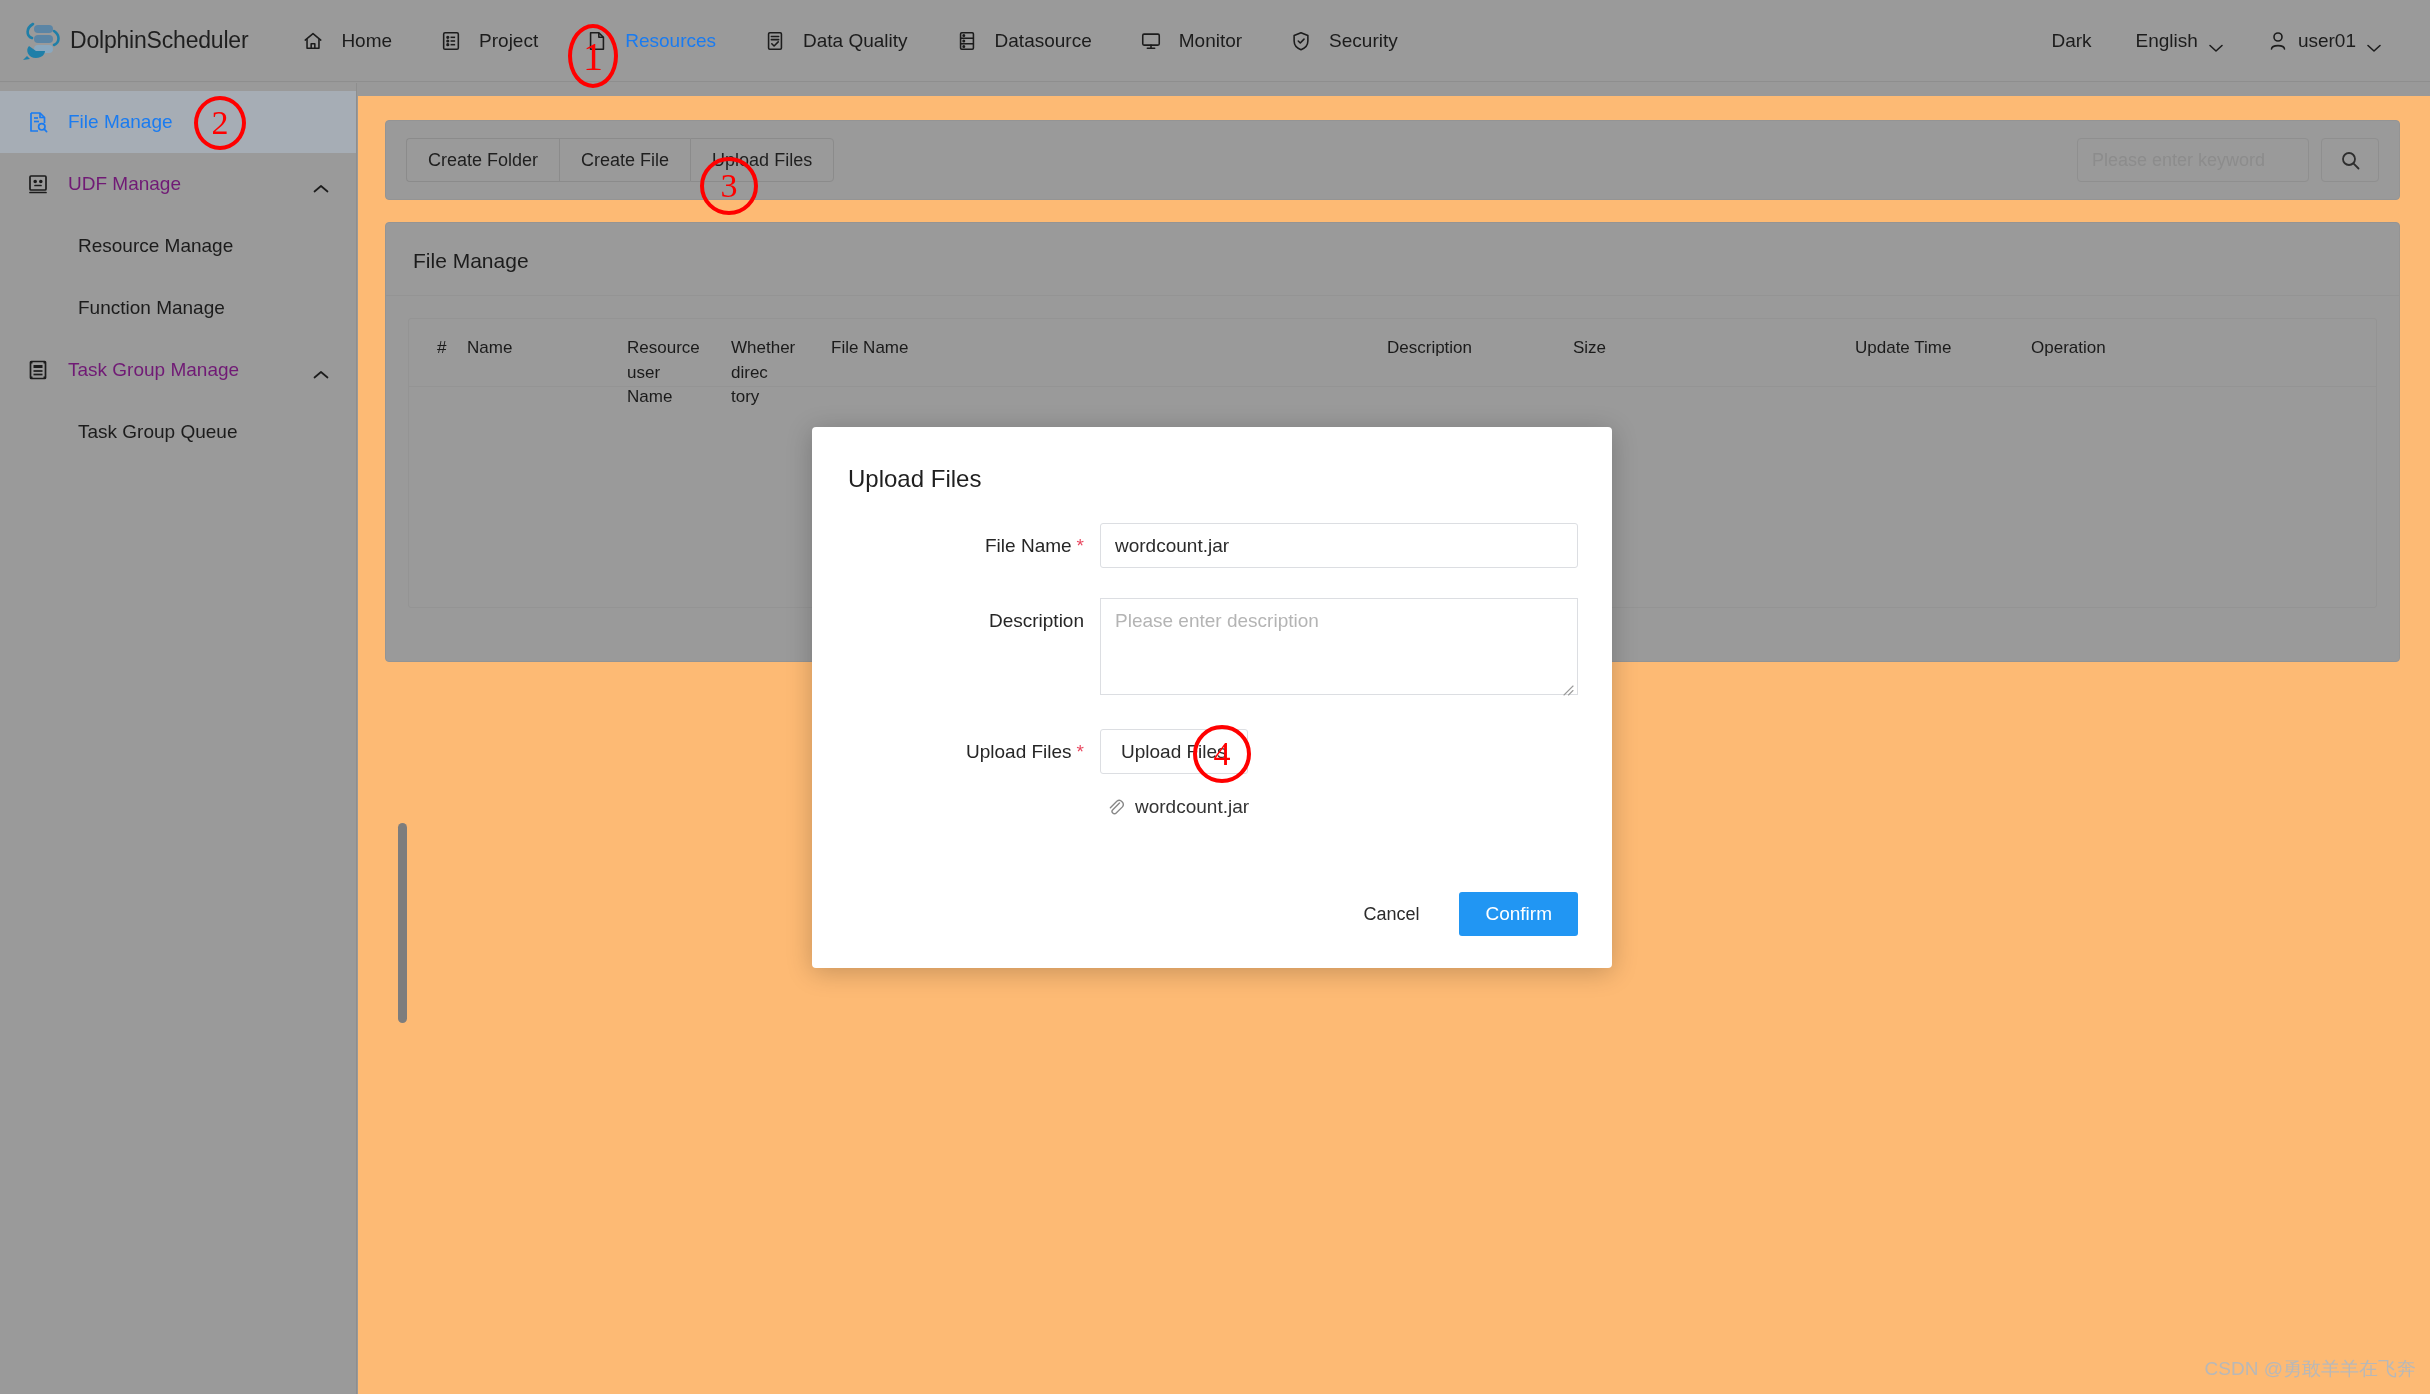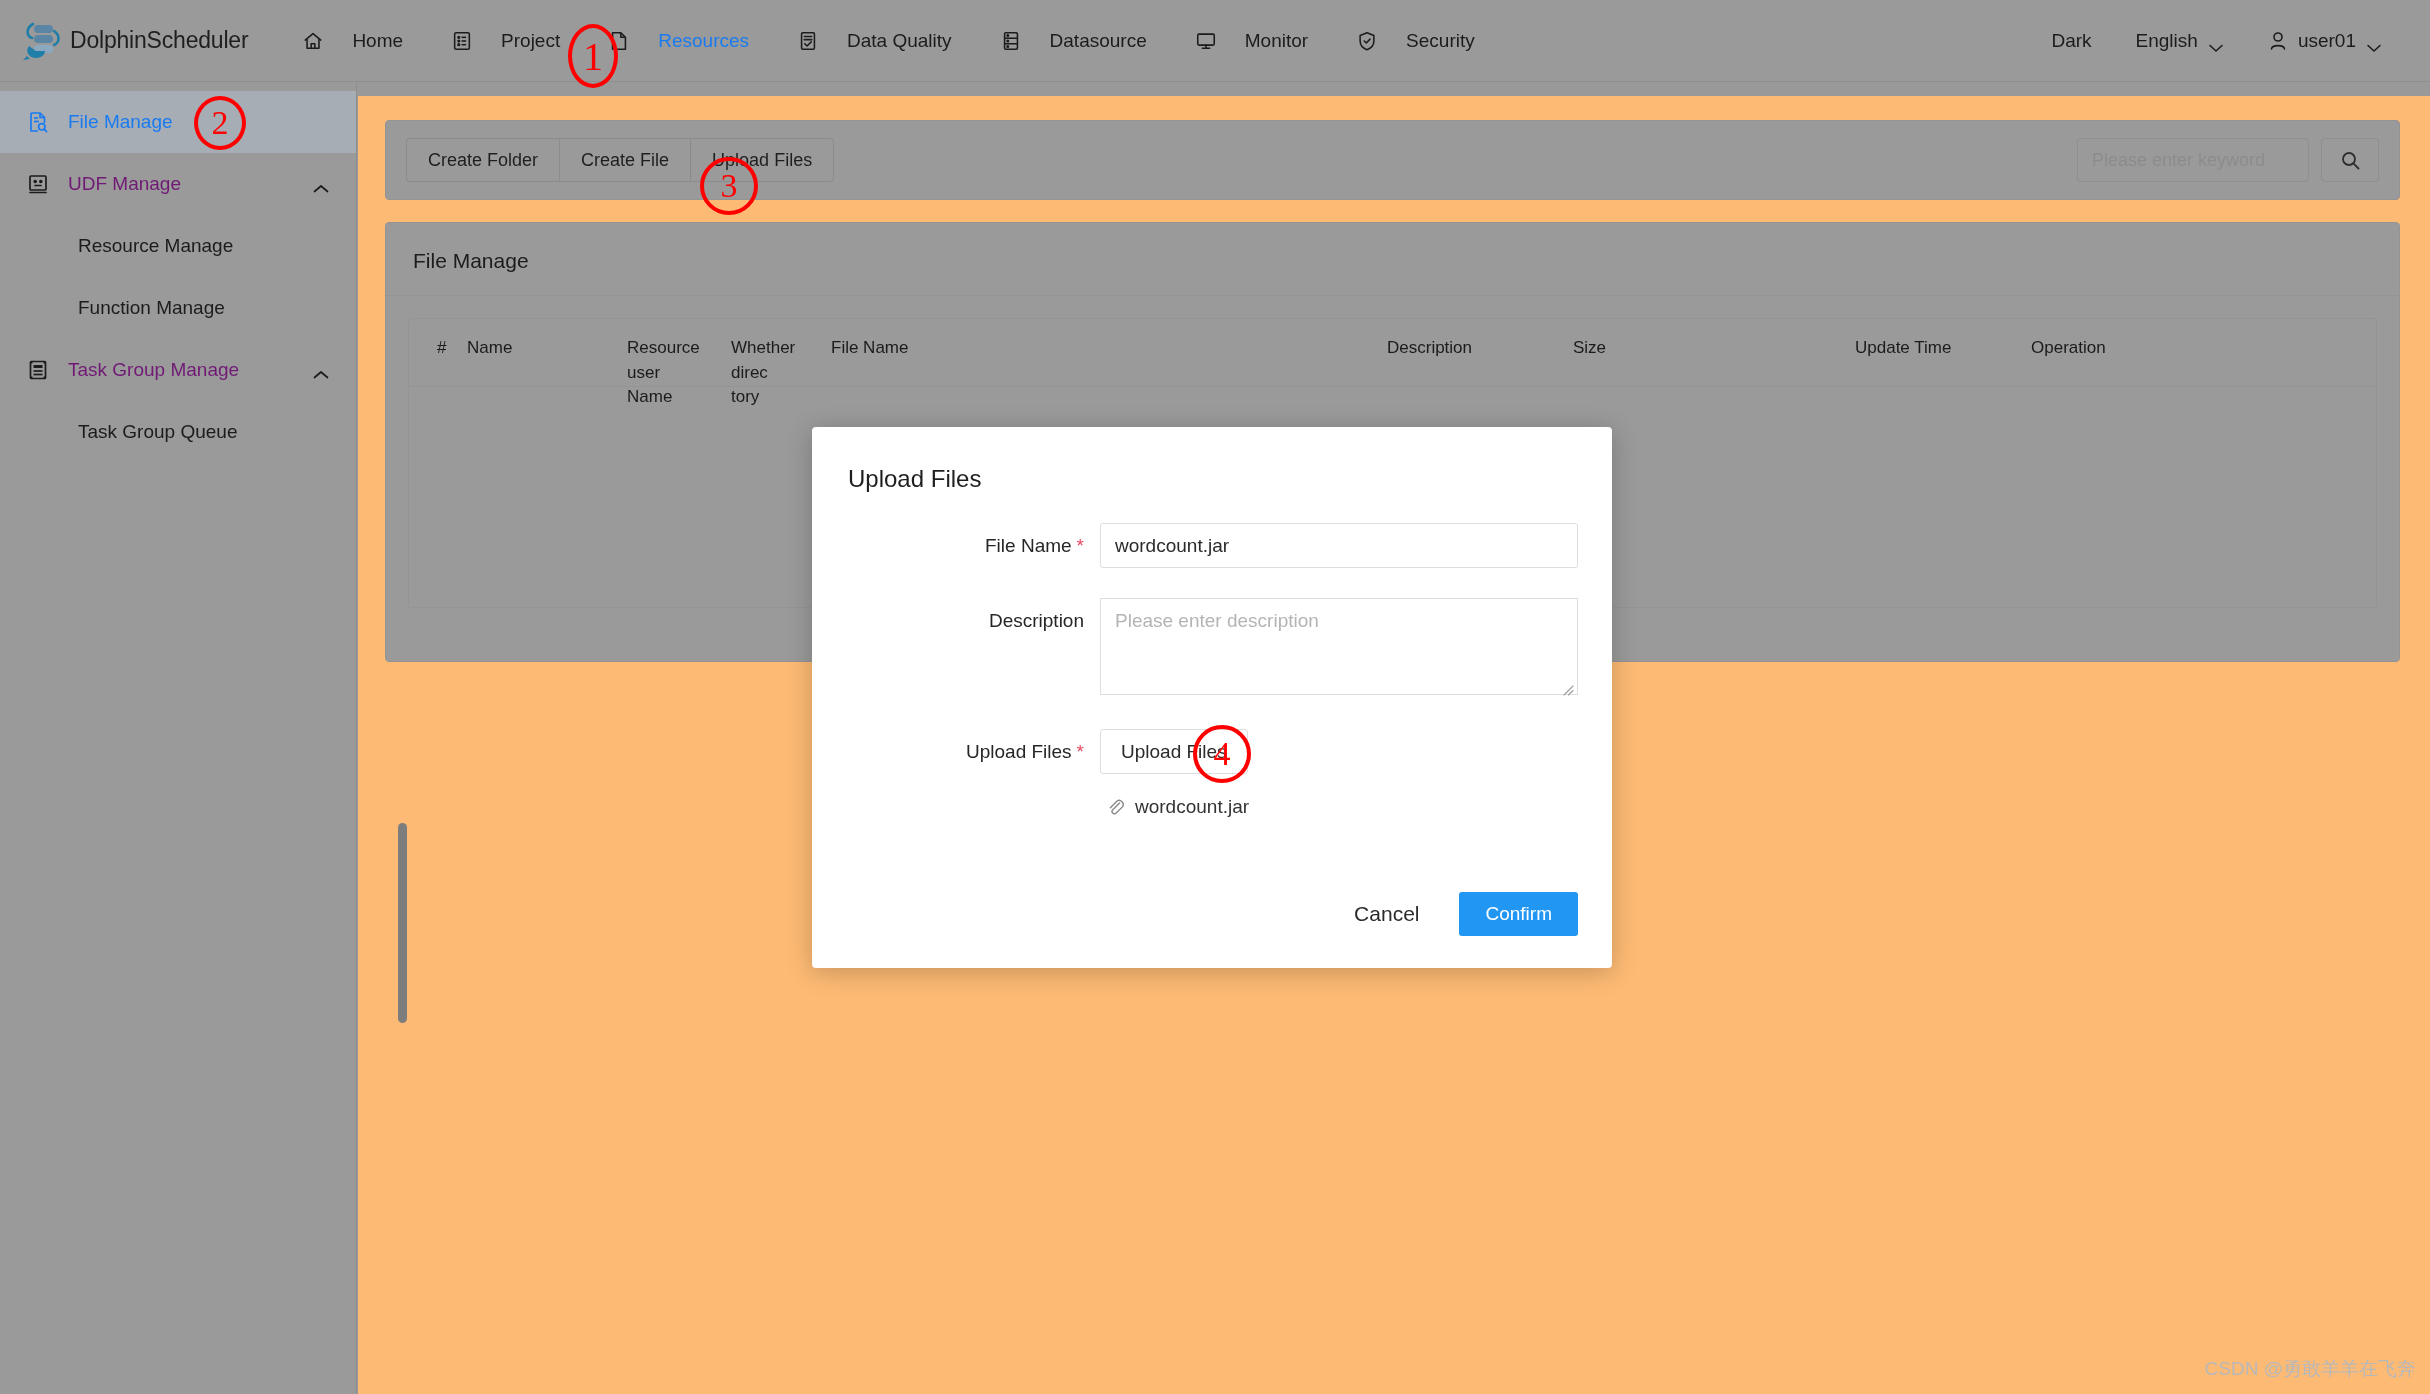--- a/index.html
+++ b/index.html
@@ -29,21 +29,21 @@
     display: flex; align-items: center;
     margin-left: 20px; margin-right: 30px;
   }
   .brand-logo { width: 46px; height: 46px; flex: 0 0 46px; }
   .brand-name {
     font-size: 23px; color: #1f1f1f; margin-left: 4px;
     letter-spacing: -0.2px; white-space: nowrap;
   }
   .nav-items { display: flex; align-items: center; }
   .nav-item {
-    display: flex; align-items: center; gap: 28px;
+    display: flex; align-items: center; gap: 17px;
     padding: 0 24px; height: 82px;
     font-size: 19px; color: #1c1c1c; cursor: pointer;
     white-space: nowrap;
   }
   .nav-item.active { color: #1a7bf0; }
   .nav-item .nic { width: 22px; height: 22px; display: block; flex: 0 0 22px; }
 
   .top-right {
     margin-left: auto; display: flex; align-items: center;
     margin-right: 28px; gap: 4px;
@@ -236,21 +236,21 @@
     font-size: 19px; color: #333333;
   }
   .clip-ic { width: 19px; height: 19px; display: block; flex: 0 0 19px; }
   .modal-footer {
     position: absolute; right: 34px; bottom: 32px;
     display: flex; align-items: center; gap: 18px;
   }
   .btn-cancel {
     height: 44px; padding: 0 22px;
     background: #ffffff; border: none;
-    font-size: 21px; color: #2b2b2b; cursor: pointer;
+    font-size: 18px; color: #2b2b2b; cursor: pointer;
     font-family: "Liberation Sans", sans-serif;
   }
   .btn-confirm {
     height: 44px; padding: 0 26px;
     background: #2196f3; border: none; border-radius: 3px;
     font-size: 19px; color: #ffffff; cursor: pointer;
     font-family: "Liberation Sans", sans-serif;
   }
 
   

